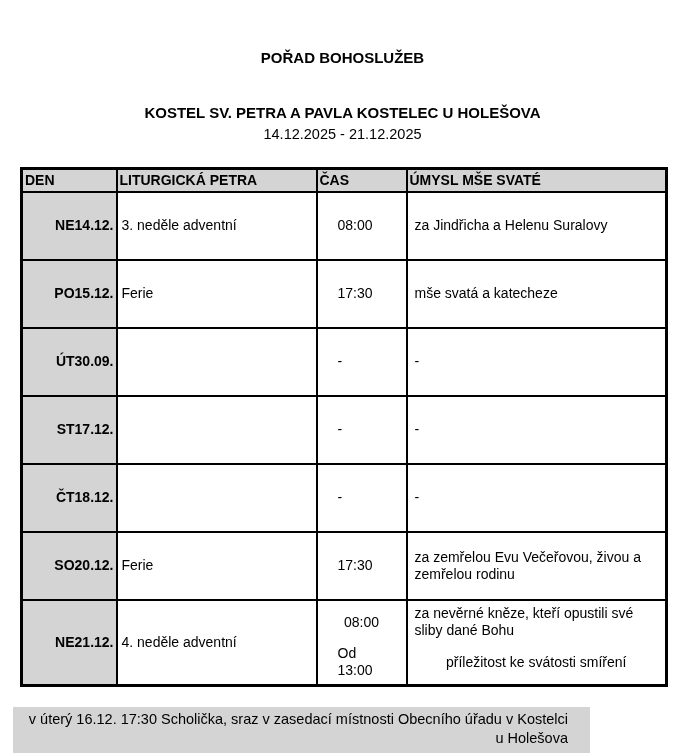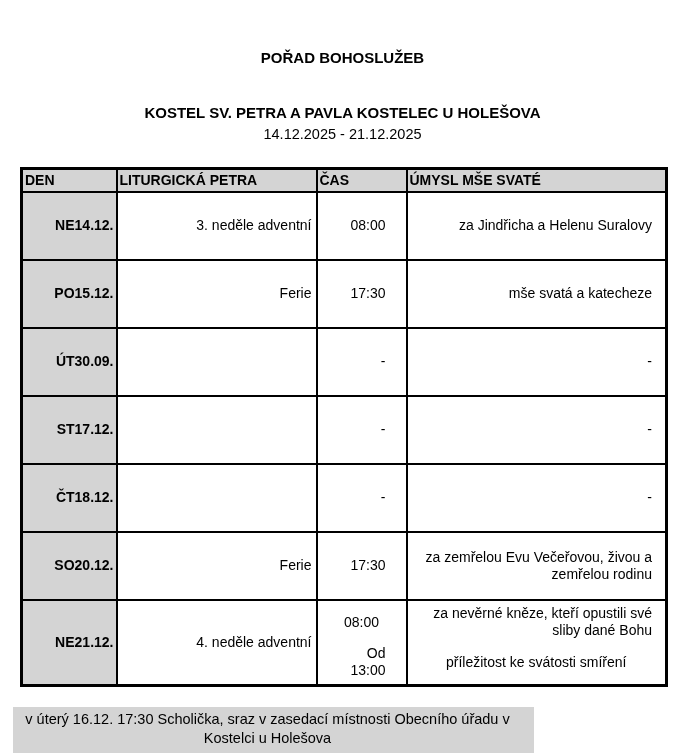--- a/index.html
+++ b/index.html
@@ -34,48 +34,48 @@
     font-size:14px;
     font-weight:bold;
     height:23px;
     border:2px solid var(--border);
     padding:0 2px;
     text-align:left;
   }
   td{
     border:2px solid var(--border);
     font-size:14px;
-    text-align:right;
+    text-align:left;
     vertical-align:middle;
     padding:0 4px;
     line-height:17px;
   }
   tr.body-row{height:68px;}
   tr.body-row.tall{height:86px;}
   td.day-cell{
     background:var(--shade);
     font-weight:bold;
     text-align:right;
     padding:0 2px 0 7px;
     white-space:nowrap;
   }
   .day-abbr{display:inline-block;width:29px;}
   td.time-cell{padding:0 20px;}
-  td.intention-cell{padding:0 13px;}
+  td.intention-cell{padding:0 7px;}
   .stack{display:flex;flex-direction:column;justify-content:center;}
   .stack.multi{height:80px;}
   .stack.multi .entry-line{flex:1;display:flex;align-items:center;justify-content:center;}
   .footer-note{
-    width:521px;
+    width:577px;
     margin:20px 0 0 13px;
     background:var(--shade);
     padding:3px 22px 5px 10px;
     font-size:14.5px;
     line-height:19px;
-    text-align:center;
+    text-align:right;
   }
 </style>
 </head>
 <body>
 
 <div class="page">
 
   <div class="titles">
     <div class="title-line">POŘAD BOHOSLUŽEB</div>
     <div class="title-line">KOSTEL SV. PETRA A PAVLA KOSTELEC U HOLEŠOVA</div>

